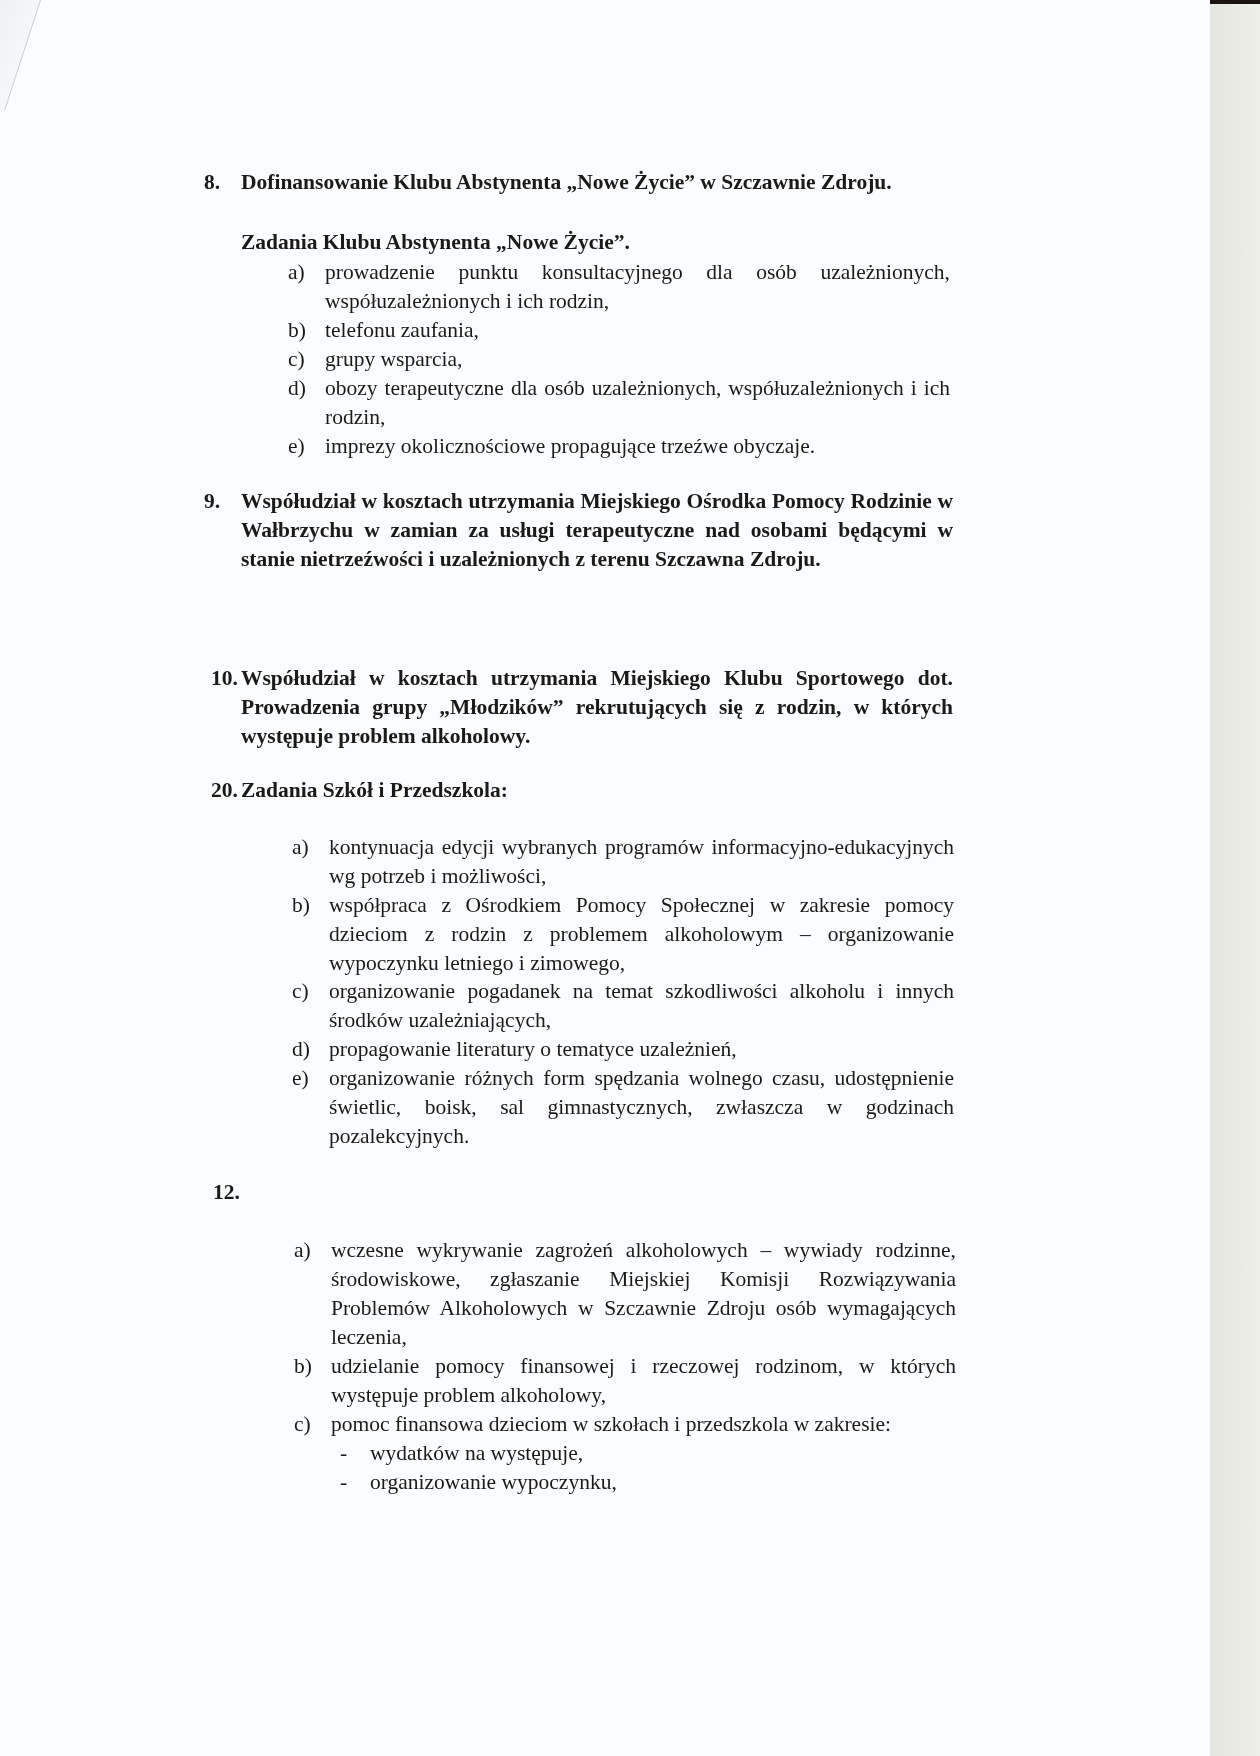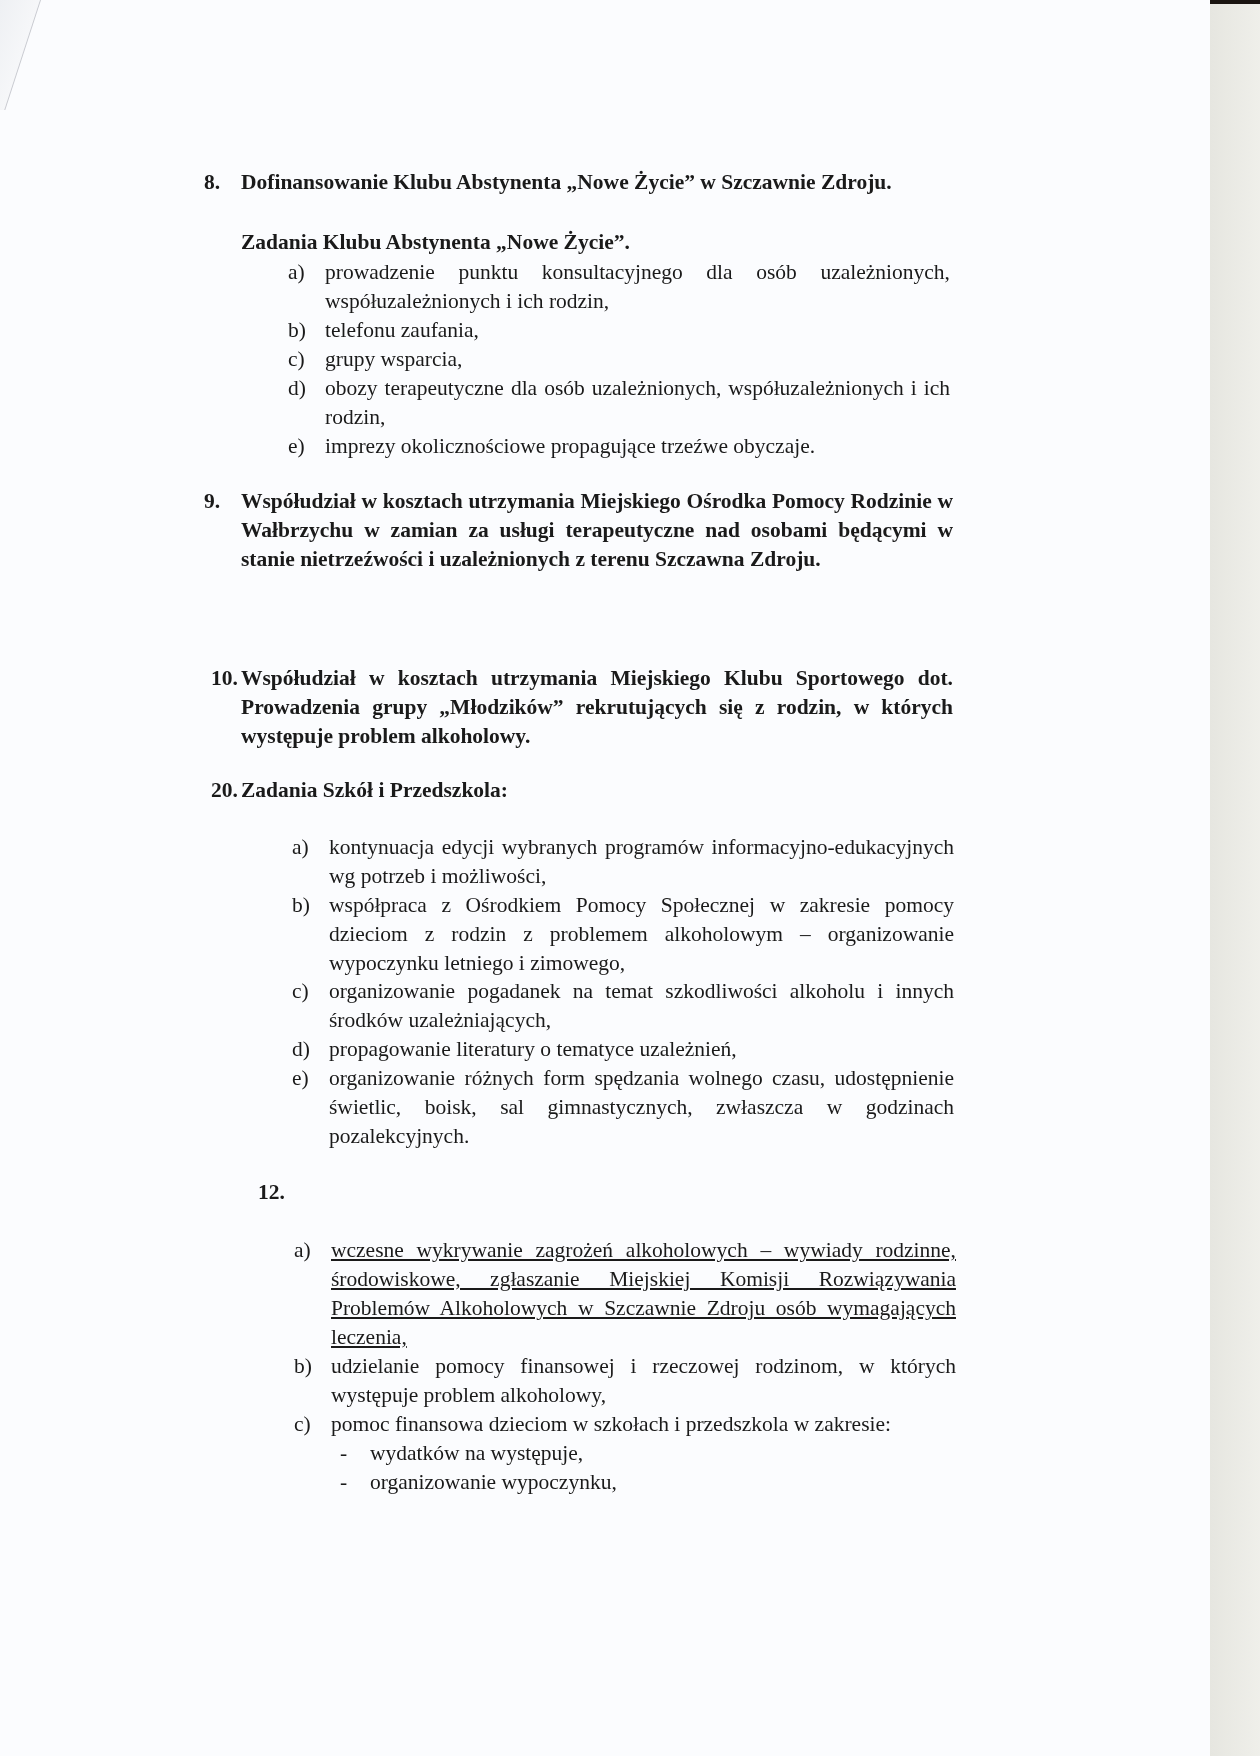--- a/index.html
+++ b/index.html
@@ -89,25 +89,25 @@
   </div>
   <div class="item p" style="left:292px; top:1035px; width:662px;">
     <span class="lbl">d)</span>
     <div class="txt" style="width:625px;">propagowanie literatury o tematyce uzależnień,</div>
   </div>
   <div class="item p" style="left:292px; top:1064px; width:662px;">
     <span class="lbl">e)</span>
     <div class="txt" style="width:625px;">organizowanie różnych form spędzania wolnego czasu, udostępnienie świetlic, boisk, sal gimnastycznych, zwłaszcza w godzinach pozalekcyjnych.</div>
   </div>
 
-  <div class="p bold" style="left:213px; top:1178px;margin-left:45px;">12.</div>
+  <div class="p bold" style="left:213px; top:1178px;">12.</div>
 
   <div class="item p" style="left:294px; top:1236px; width:662px;">
     <span class="lbl">a)</span>
-    <div class="txt" style="width:625px;text-decoration:underline;">wczesne wykrywanie zagrożeń alkoholowych – wywiady rodzinne, środowiskowe, zgłaszanie Miejskiej Komisji Rozwiązywania Problemów Alkoholowych w Szczawnie Zdroju osób wymagających leczenia,</div>
+    <div class="txt" style="width:625px;">wczesne wykrywanie zagrożeń alkoholowych – wywiady rodzinne, środowiskowe, zgłaszanie Miejskiej Komisji Rozwiązywania Problemów Alkoholowych w Szczawnie Zdroju osób wymagających leczenia,</div>
   </div>
   <div class="item p" style="left:294px; top:1352px; width:662px;">
     <span class="lbl">b)</span>
     <div class="txt" style="width:625px;">udzielanie pomocy finansowej i rzeczowej rodzinom, w których występuje problem alkoholowy,</div>
   </div>
   <div class="item p" style="left:294px; top:1410px; width:662px;">
     <span class="lbl">c)</span>
     <div class="txt" style="width:625px;">pomoc finansowa dzieciom w szkołach i przedszkola w zakresie:</div>
   </div>
   <div class="dash-item p" style="left:340px; top:1439px;">

